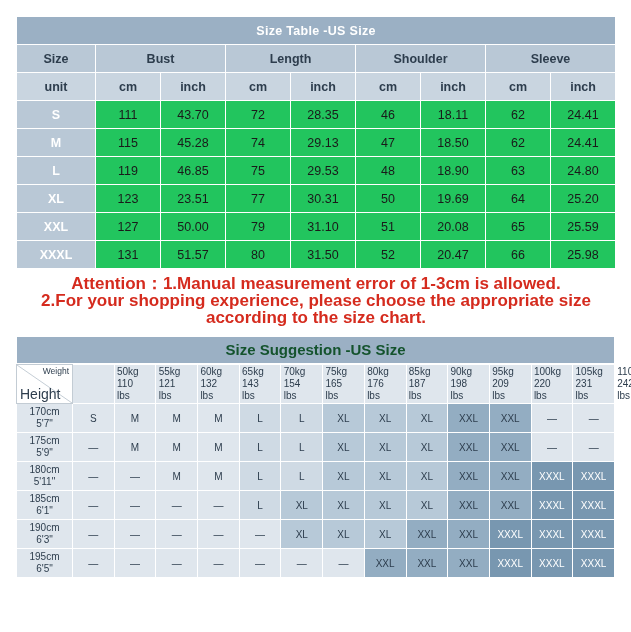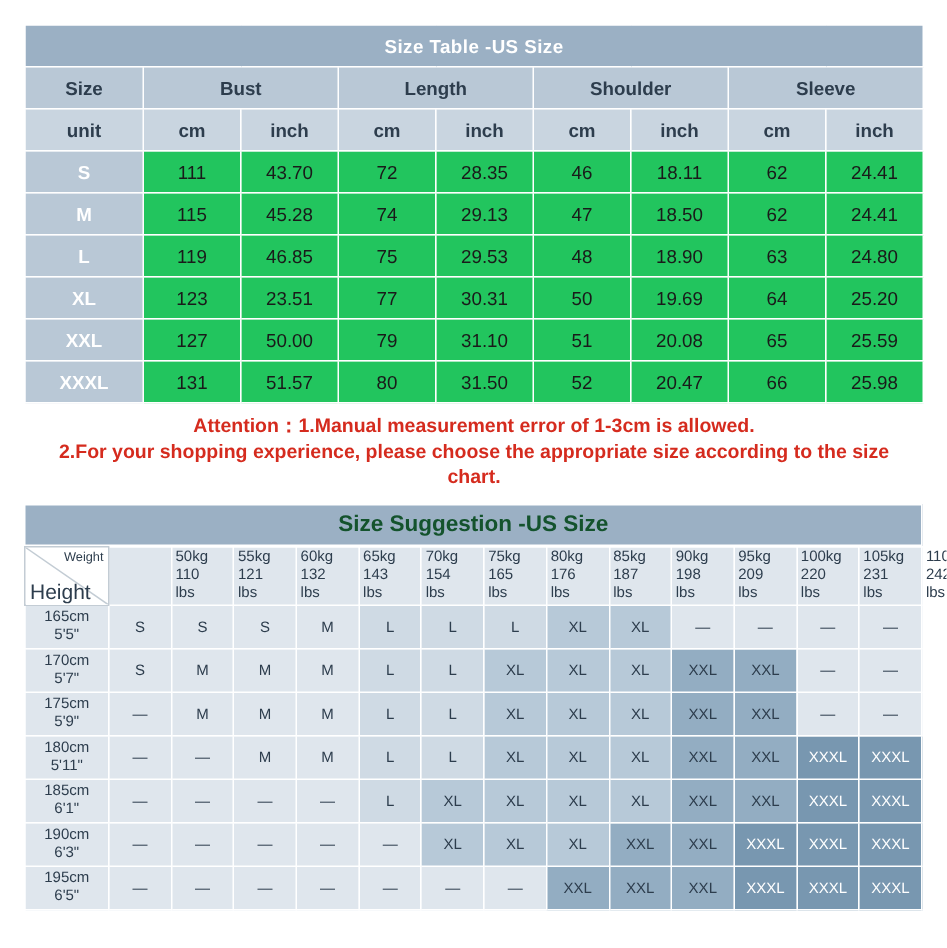--- a/index.html
+++ b/index.html
@@ -56,21 +56,21 @@
 
   .note-row td{
     background:#ffffff;
     border:none;
     padding:6px 4px 2px 4px;
     height:auto;
   }
   .note{
     color:#d52b1e;
     font-weight:bold;
-    font-size:13px;
+    font-size:17px;
     line-height:17px;
     text-align:center;
   }
 
   
   .sugg-wrap{margin:8px 0 0 16px;width:599px;}
   .sugg-title{
     background:#9bb0c4;
     color:#14532d;
     font-weight:bold;
@@ -324,39 +324,20 @@
               <b>105kg</b>
               <b>231 lbs</b>
             </td>
           <td class="wcol">
               <b>110kg</b>
               <b>242 lbs</b>
             </td>
         </tr>
 
 
-        <tr>
-          <td class="hcol">
-              <b>165cm</b>
-              <b>5'5"</b>
-            </td>
-          <td class="c-S">S</td>
-          <td class="c-S">S</td>
-          <td class="c-S">S</td>
-          <td class="c-M">M</td>
-          <td class="c-L">L</td>
-          <td class="c-L">L</td>
-          <td class="c-L">L</td>
-          <td class="c-XL">XL</td>
-          <td class="c-XL">XL</td>
-          <td class="c-empty">—</td>
-          <td class="c-empty">—</td>
-          <td class="c-empty">—</td>
-          <td class="c-empty">—</td>
-        </tr>
 
         <tr>
           <td class="hcol">
               <b>170cm</b>
               <b>5'7"</b>
             </td>
           <td class="c-S">S</td>
           <td class="c-M">M</td>
           <td class="c-M">M</td>
           <td class="c-M">M</td>

